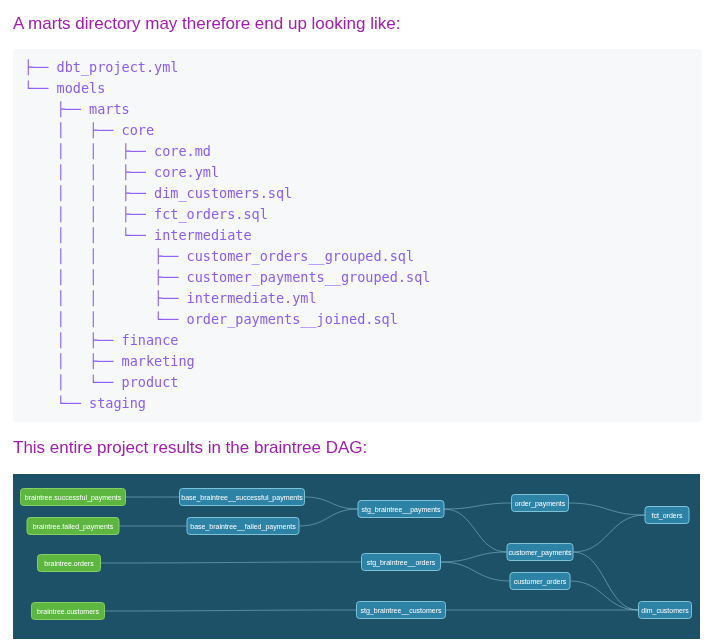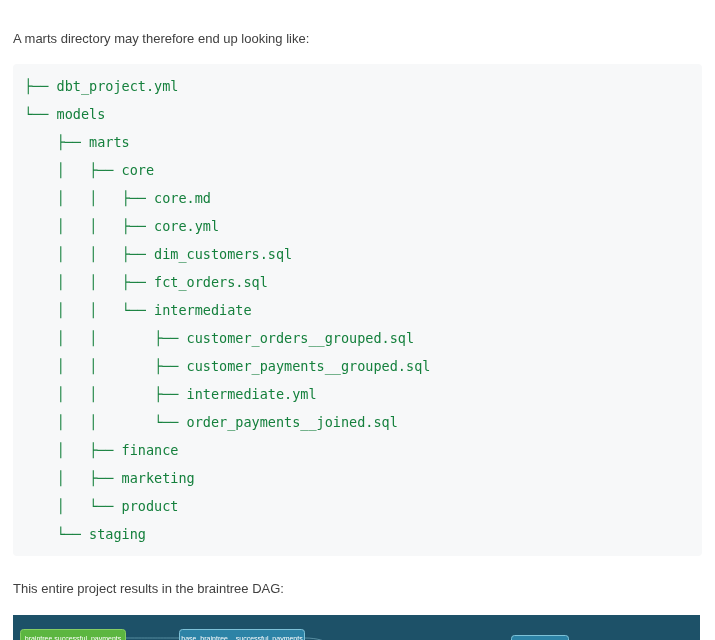--- a/index.html
+++ b/index.html
@@ -6,36 +6,36 @@
   .page {
     width: 715px;
     height: 640px;
     box-sizing: border-box;
     padding: 6px 13px 0 13px;
     font-family: "Liberation Sans", sans-serif;
     color: #242a33;
     overflow: hidden;
   }
   p.body-text {
-    font-size: 13px;
+    font-size: 17px;
     line-height: 20px;
-    margin: 23px 0 15px 0;
-    color: #404040;
+    margin: 8px 0 15px 0;
+    color: #a21caf;
   }
   pre.code-block {
     background: #f7f8f9;
     border-radius: 4px;
     margin: 0 0 16px 0;
     padding: 8px 11px;
     width: 689px;
     box-sizing: border-box;
     font-family: "DejaVu Sans Mono", monospace;
     font-size: 13.5px;
-    line-height: 28px;
-    color: #15803d;
+    line-height: 21px;
+    color: #8b5cf6;
     overflow: hidden;
   }
   .dag-panel {
     width: 687px;
     height: 165px;
     margin-top: 16px;
   }
   .dag-panel svg { display: block; }
   .dag-node-label {
     font-family: "Liberation Sans", sans-serif;

